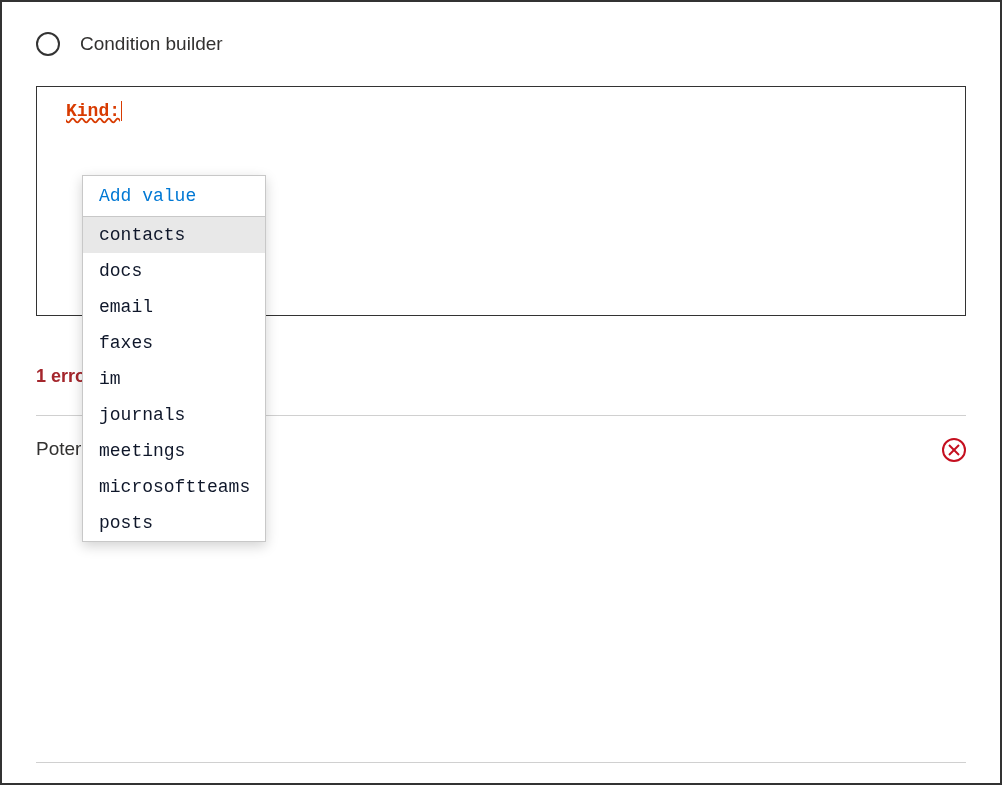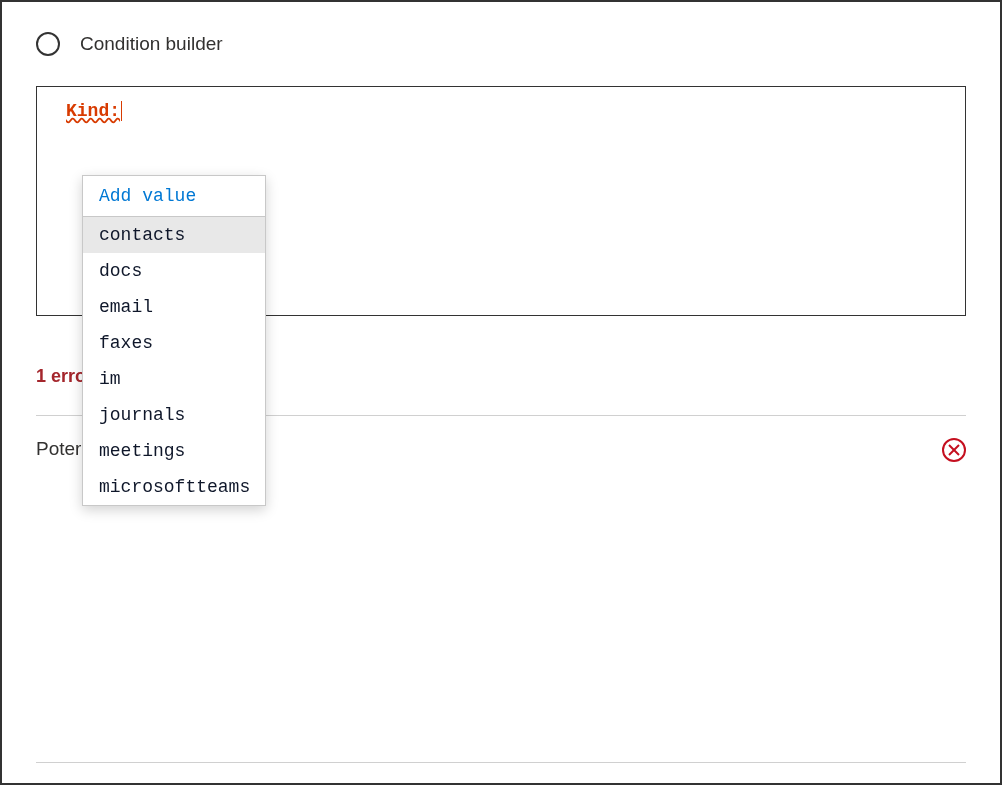--- a/index.html
+++ b/index.html
@@ -166,20 +166,21 @@
   <div class="autocomplete-header">Add value</div>
   <div id="autocomplete-list">
       <div class="autocomplete-item highlighted">contacts</div>
       <div class="autocomplete-item">docs</div>
       <div class="autocomplete-item">email</div>
       <div class="autocomplete-item">faxes</div>
       <div class="autocomplete-item">im</div>
       <div class="autocomplete-item">journals</div>
       <div class="autocomplete-item">meetings</div>
       <div class="autocomplete-item">microsoftteams</div>
+      <div class="autocomplete-item">posts</div>
     </div>
 </div>
 
 <div class="error-text">1 error</div>
 
 <hr class="divider">
 
 <div class="potential-row">
   <span class="potential-label">Poter</span>
   <span class="close-icon">

